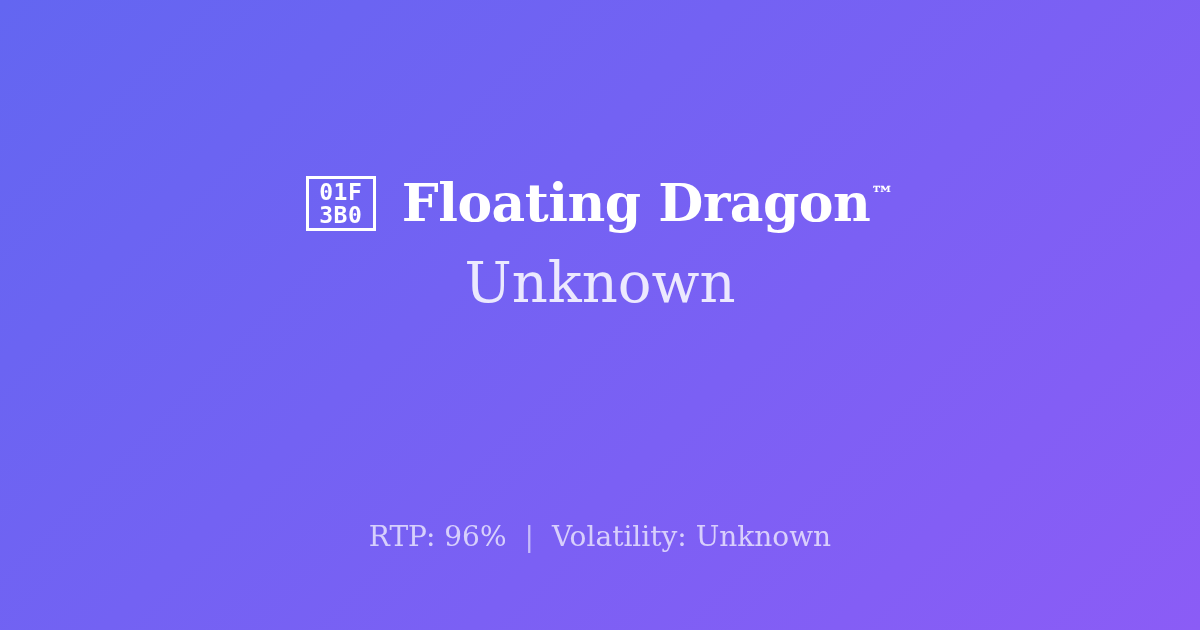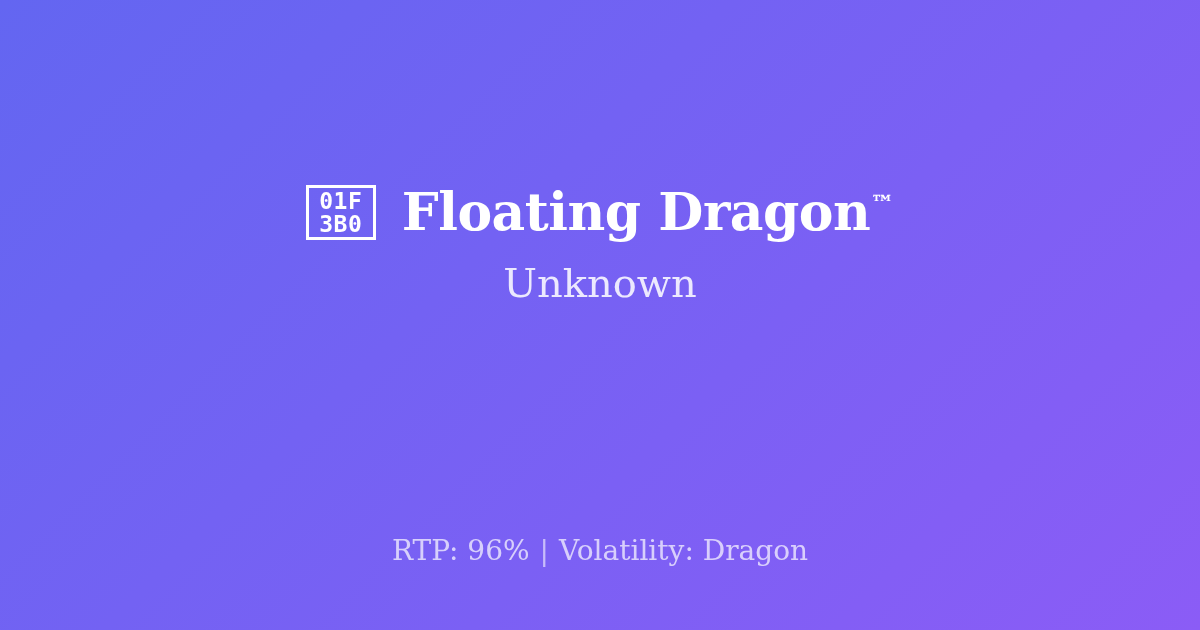--- a/index.html
+++ b/index.html
@@ -81,36 +81,36 @@
   .game-title .tm {
     font-size: 0.46em;
     vertical-align: super;
     letter-spacing: 0;
   }
 
   .game-subtitle {
     margin-top: 21px;
     font-family: "DejaVu Serif", "Liberation Serif", serif;
     font-weight: 400;
-    font-size: 40px;
+    font-size: 56px;
     line-height: 1.1;
     color: rgba(255, 255, 255, 0.86);
     text-align: center;
   }
 
   
   .meta-bar {
     position: absolute;
     left: 0;
     right: 0;
-    bottom: 62px;
+    bottom: 76px;
     display: flex;
     align-items: center;
     justify-content: center;
-    gap: 0;
+    gap: 8px;
     font-family: "DejaVu Serif", "Liberation Serif", serif;
     font-size: 28px;
     line-height: 1.2;
     color: rgba(255, 255, 255, 0.70);
     white-space: nowrap;
   }
   .meta-sep {
     padding: 0 10px;
     color: rgba(255, 255, 255, 0.58);
   }
@@ -130,16 +130,16 @@
       <h1 class="game-title"><span>Floating Dragon</span><span class="tm">™</span></h1>
     </div>
 
     <div class="game-subtitle">Unknown</div>
 
   </div>
 
   <div class="meta-bar">
     <span>RTP: 96%</span>
     <span class="meta-sep">|</span>
-    <span>Volatility: Dragon</span>
+    <span>Volatility: Unknown</span>
   </div>
 
 </div>
 
 </body></html>

